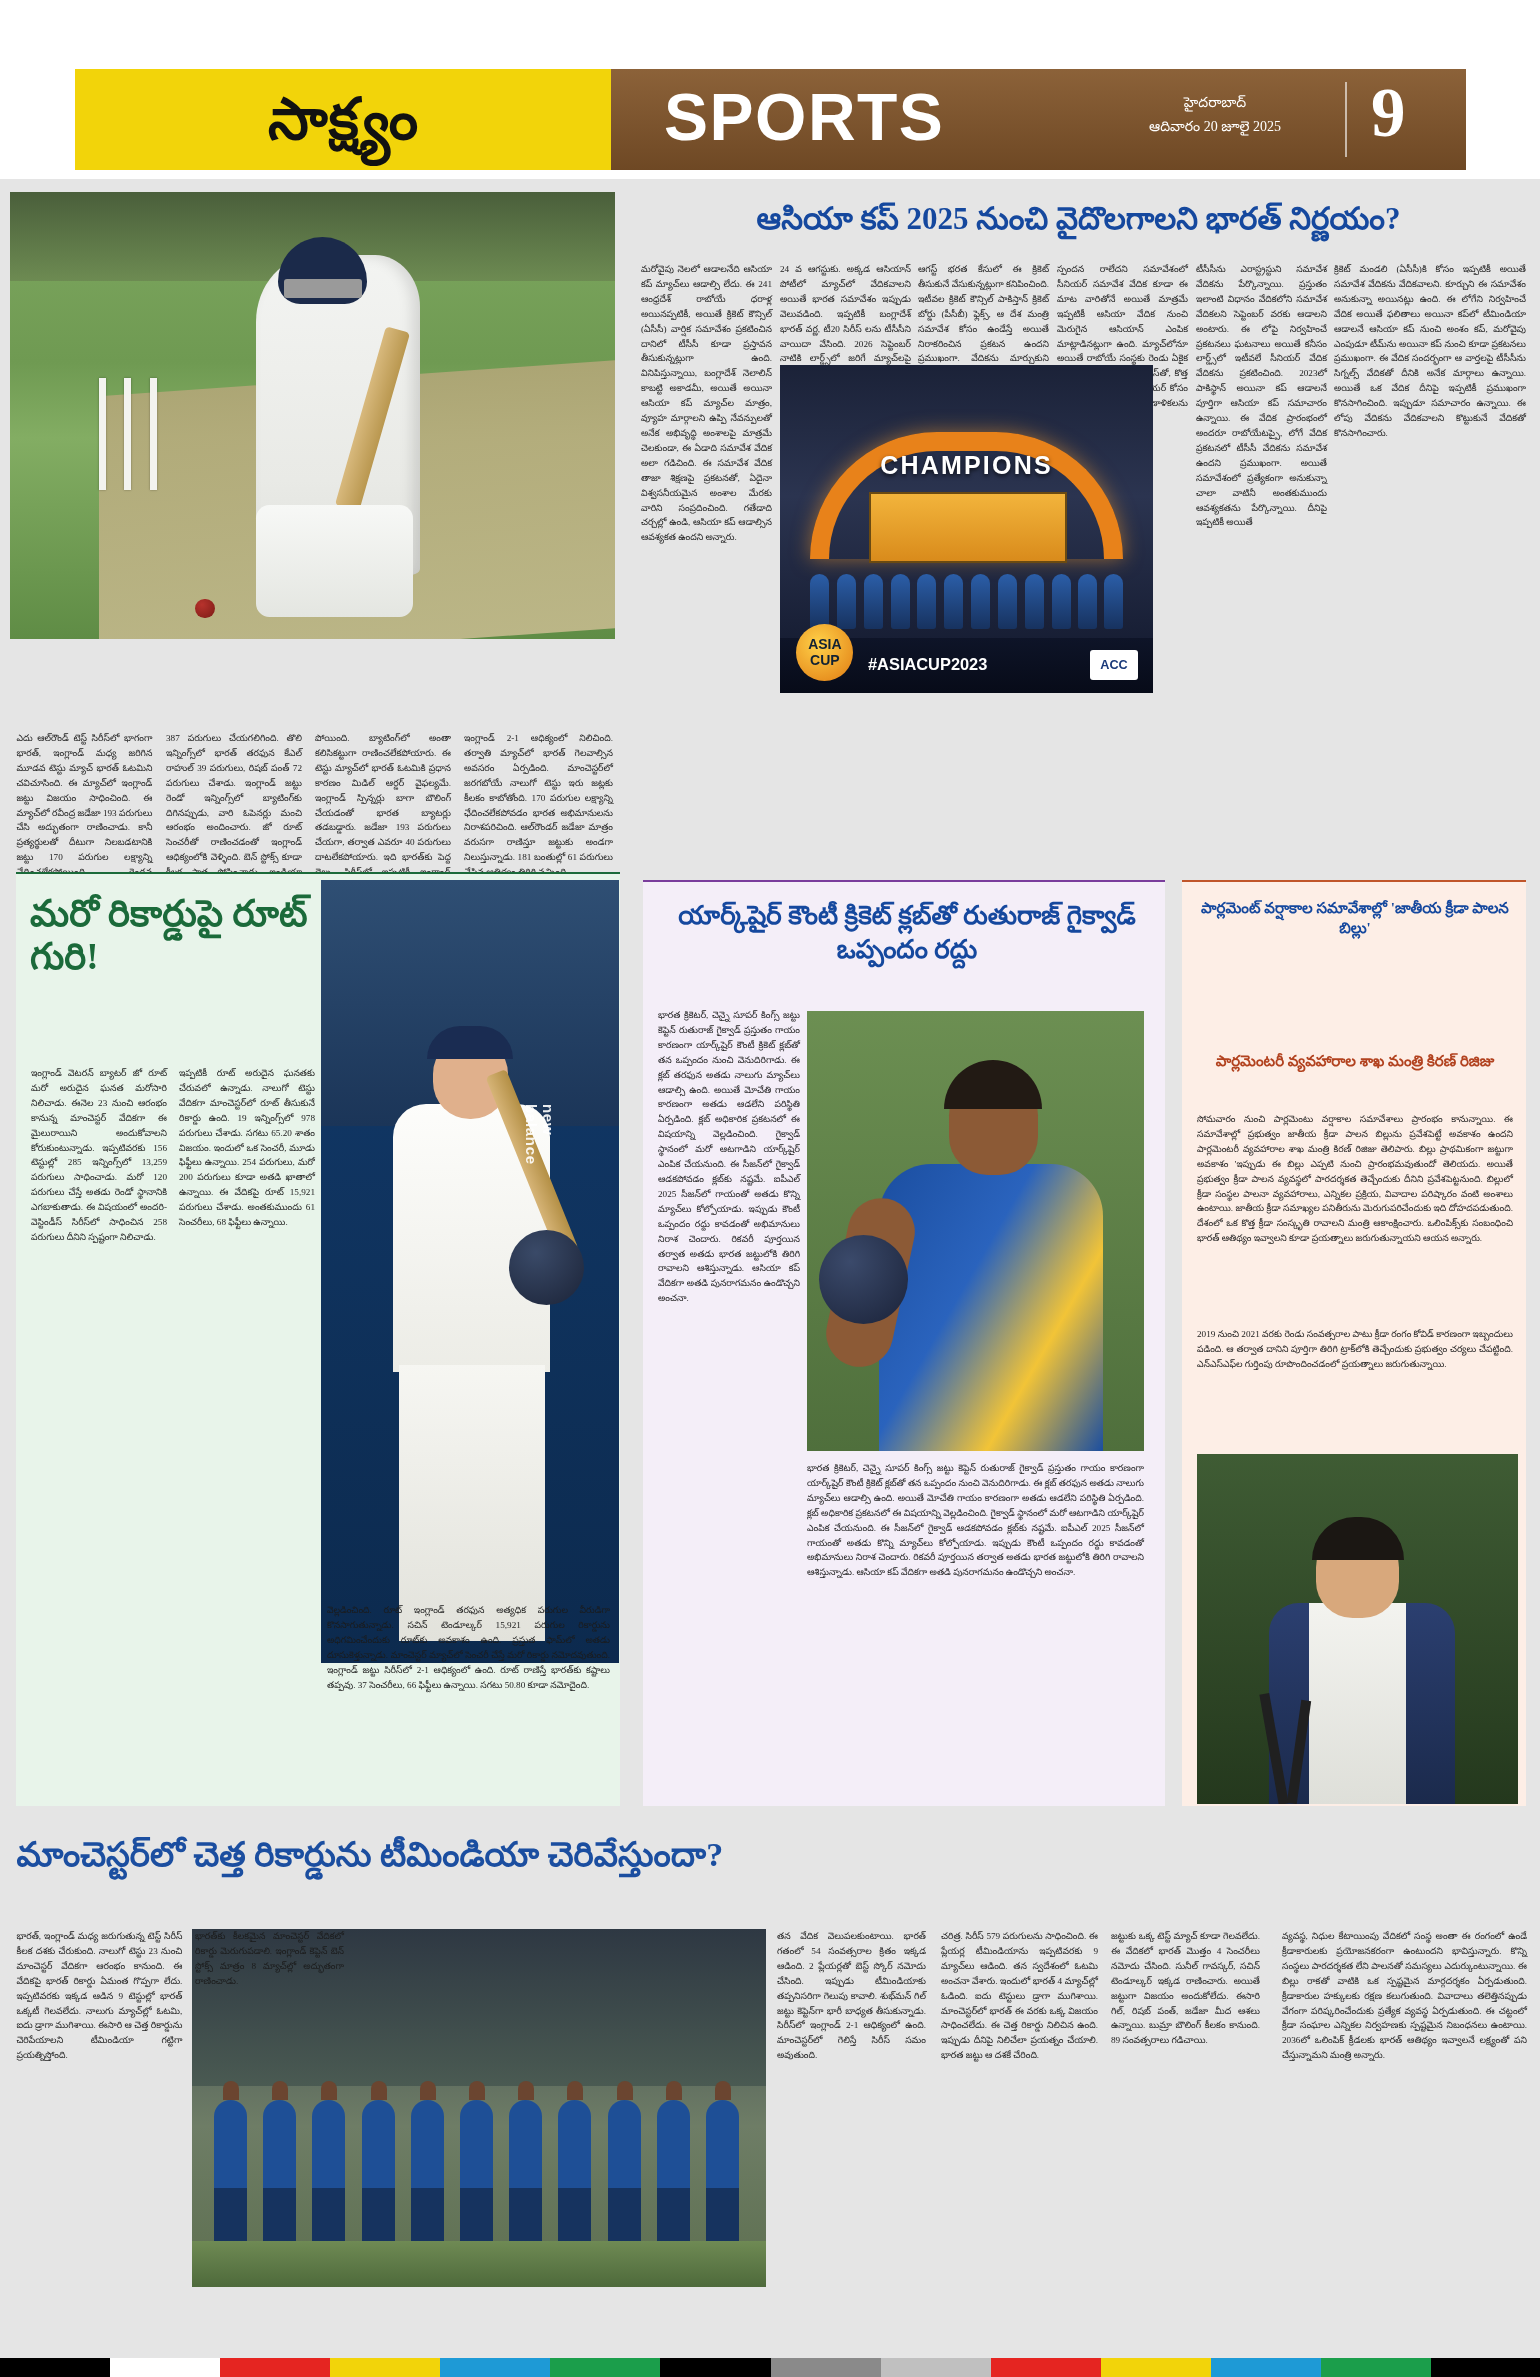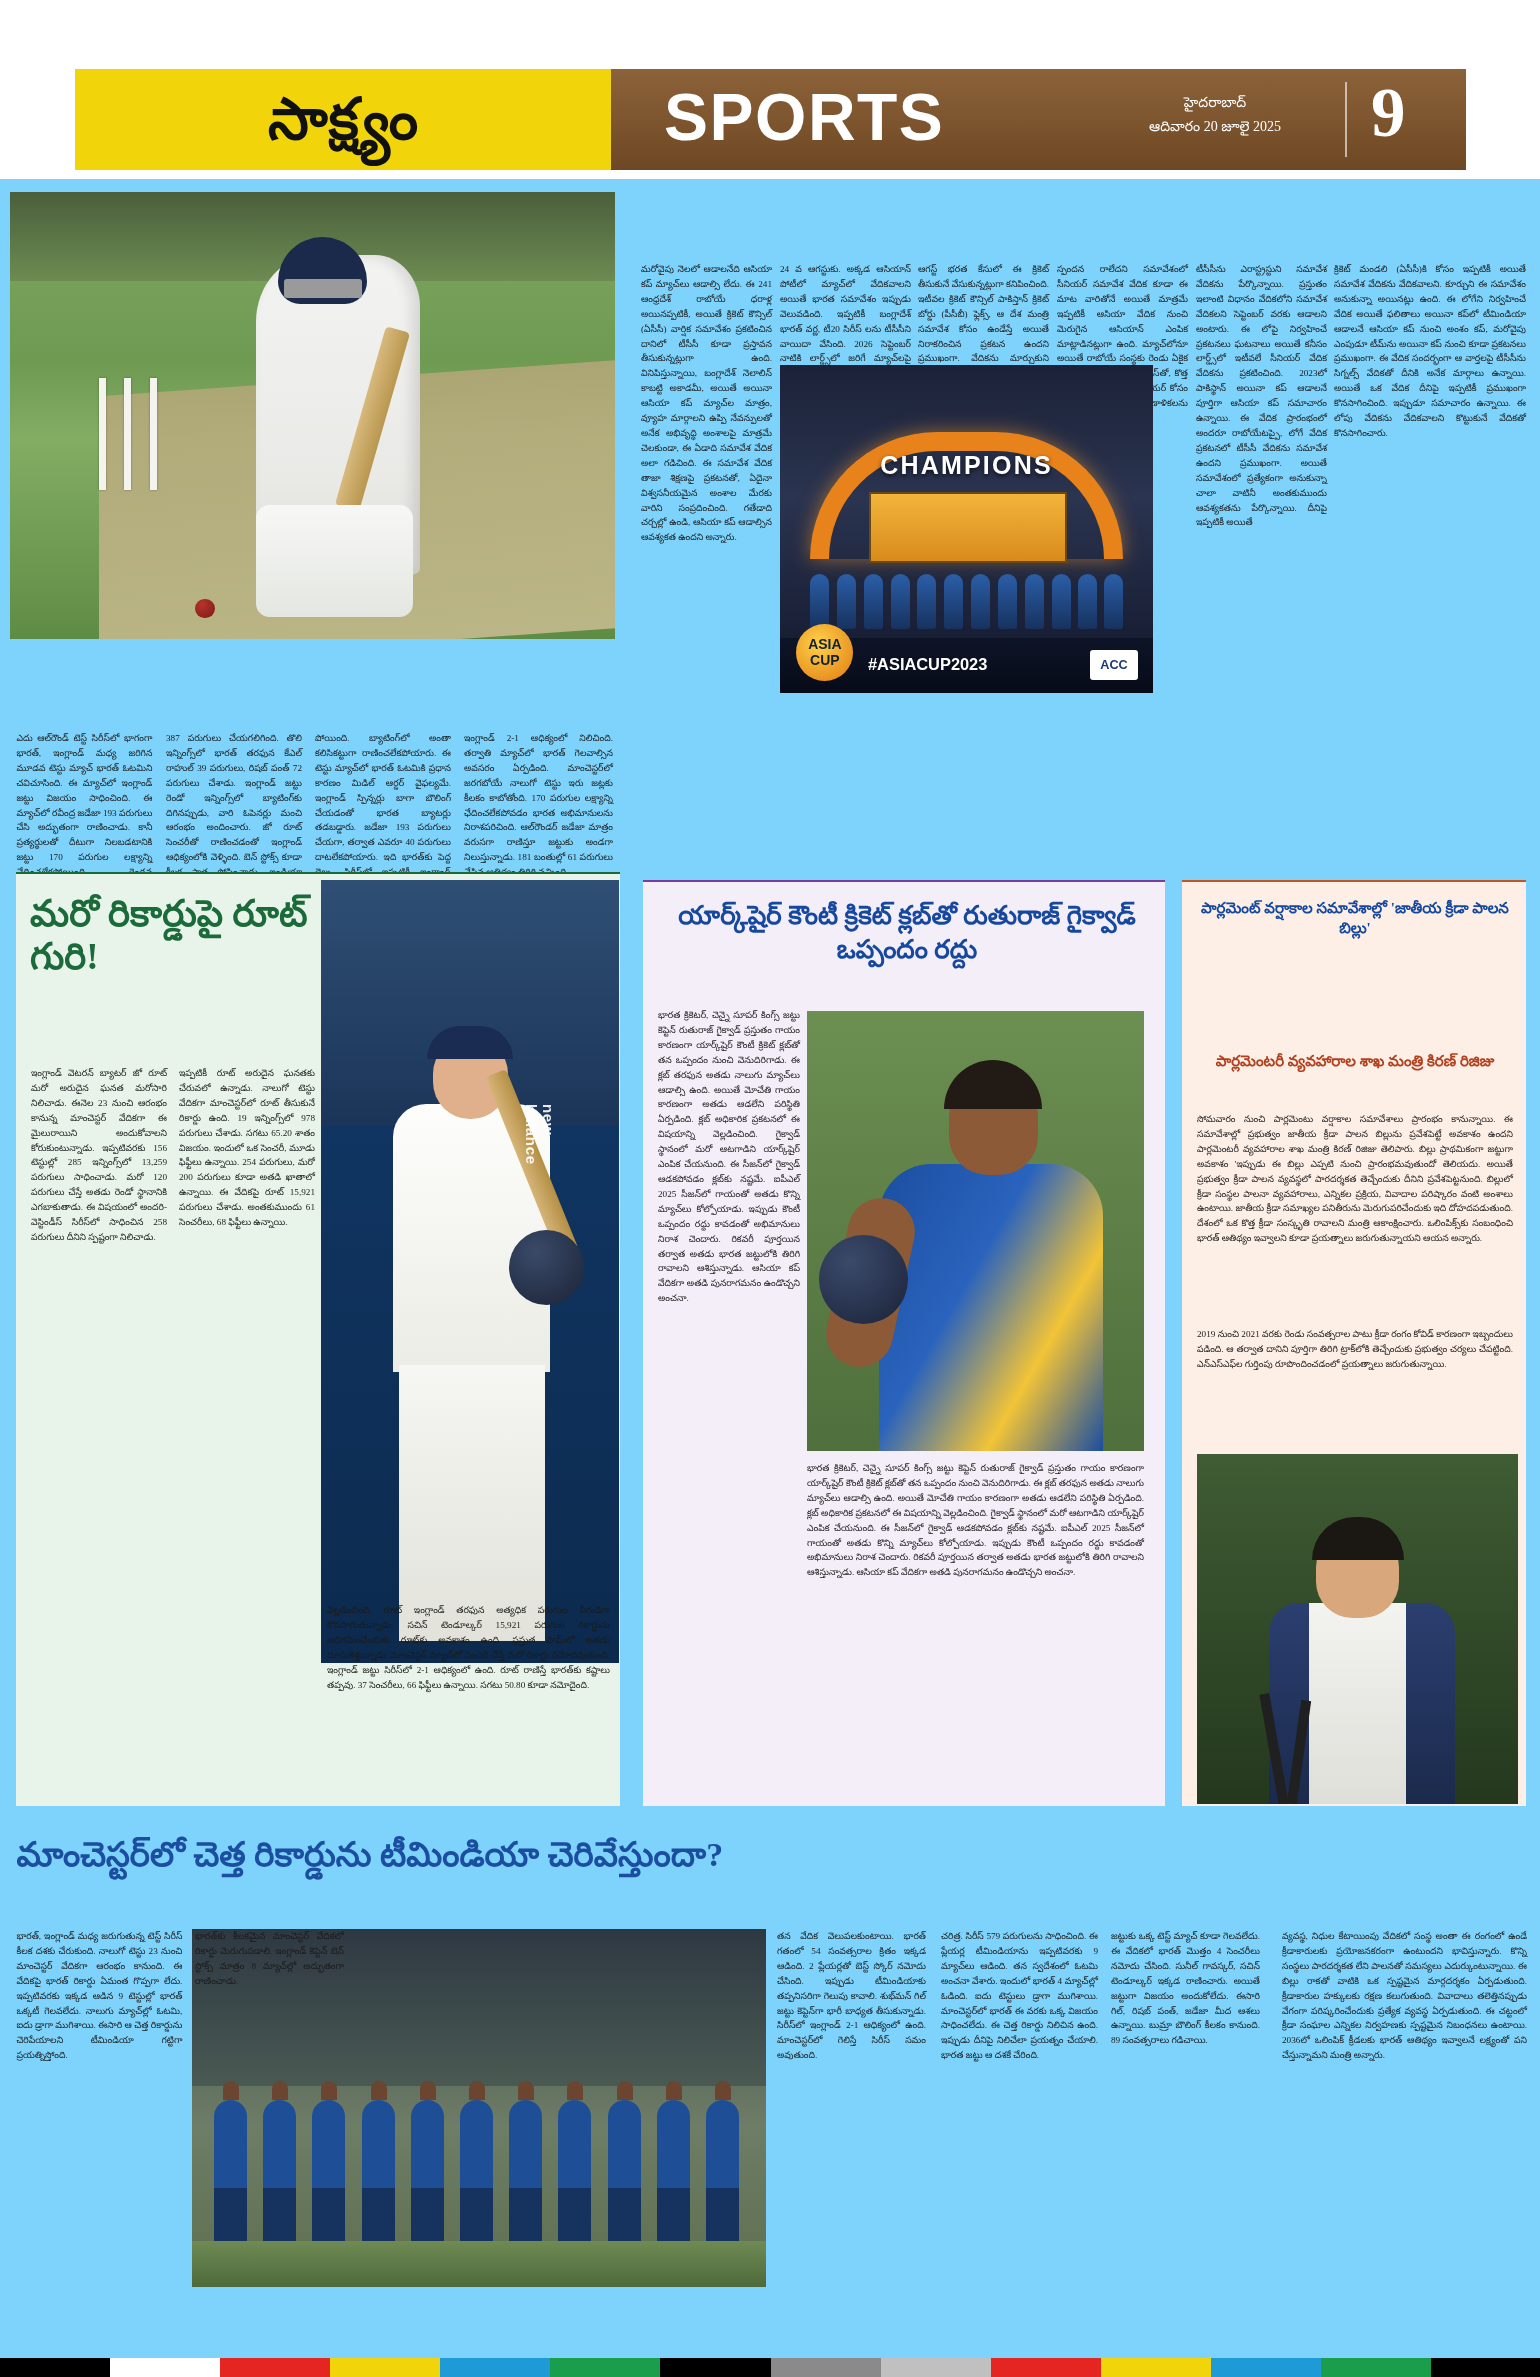--- a/index.html
+++ b/index.html
@@ -6,21 +6,21 @@
   body {
     width:1541px;
     background:#ffffff;
     font-family:"Liberation Sans", sans-serif;
     -webkit-font-smoothing:antialiased;
   }
   .page {
     position:relative;
     width:1541px;
     height:2377px;
-    background:#7dd3fc;
+    background:#e5e5e5;
     overflow:hidden;
   }
 
   
   .masthead {
     position:absolute; left:0; top:0; width:1541px; height:179px;
     background:#ffffff;
   }
   .mast-yellow {
     position:absolute; left:75px; top:69px; width:537px; height:101px;
@@ -397,20 +397,21 @@
     <div class="pads"></div>
     <div class="ball"></div>
   </div>
 
 
   <div class="col body-txt" style="left:16.4px; top:731px; width:136px; height:134px;">ఎదు ఆల్‌రౌండ్ టెస్ట్ సిరీస్‌లో భాగంగా భారత్, ఇంగ్లాండ్ మధ్య జరిగిన మూడవ టెస్టు మ్యాచ్ భారత్ ఓటమిని చవిచూసింది. ఈ మ్యాచ్‌లో ఇంగ్లాండ్ జట్టు విజయం సాధించింది. ఈ మ్యాచ్‌లో రవీంద్ర జడేజా 193 పరుగులు చేసి అద్భుతంగా రాణించాడు. కానీ ప్రత్యర్థులతో దీటుగా నిలబడటానికి జట్టు 170 పరుగుల లక్ష్యాన్ని ఛేదించలేకపోయింది. రెండవ ఇన్నింగ్స్‌లో ఇండియా బ్యాటింగ్ పూర్తిగా కుప్పకూలింది. వాషింగ్టన్ సుందర్, జడేజా కలిసి ప్రయత్నించినా చివరకు భారత్ 387 పరుగులకే పరిమితమైంది. మూడోవ ఇన్నింగ్స్‌లో ఇండియా 104 పరుగులు చేయగా, క్రైస్ట్ కూర్ 56 పరుగులు అందించాడు. మిడిల్ ఆర్డర్ బ్యాటింగ్ వైఫల్యం, టాప్ ఆర్డర్ తడబాటు భారత్‌కు తీవ్ర నష్టం కలిగించాయి.</div>
   <div class="col body-txt" style="left:166px; top:731px; width:136px; height:134px;">387 పరుగులు చేయగలిగింది. తొలి ఇన్నింగ్స్‌లో భారత్ తరఫున కేఎల్ రాహుల్ 39 పరుగులు, రిషబ్ పంత్ 72 పరుగులు చేశాడు. ఇంగ్లాండ్ జట్టు రెండో ఇన్నింగ్స్‌లో బ్యాటింగ్‌కు దిగినప్పుడు, వారి ఓపెనర్లు మంచి ఆరంభం అందించారు. జో రూట్ సెంచరీతో రాణించడంతో ఇంగ్లాండ్ ఆధిక్యంలోకి వెళ్ళింది. బెన్ స్టోక్స్ కూడా కీలక పాత్ర పోషించాడు. ఇండియా బౌలర్లలో బుమ్రా, సిరాజ్ కొన్ని వికెట్లు తీసుకున్నారు. కానీ అవి సరిపోలేదు. మొత్తంగా మ్యాచ్‌లో భారత్ 40 పరుగుల తేడాతో ఓటమిని చవిచూసింది. జడేజా 193 పరుగులు చేసిన అద్భుత ఇన్నింగ్స్ వృథా అయ్యింది.</div>
   <div class="col body-txt" style="left:315px; top:731px; width:136px; height:134px;">పోయింది. బ్యాటింగ్‌లో అంతా కలిసికట్టుగా రాణించలేకపోయారు. ఈ టెస్టు మ్యాచ్‌లో భారత్ ఓటమికి ప్రధాన కారణం మిడిల్ ఆర్డర్ వైఫల్యమే. ఇంగ్లాండ్ స్పిన్నర్లు బాగా బౌలింగ్ చేయడంతో భారత బ్యాటర్లు తడబడ్డారు. జడేజా 193 పరుగులు చేయగా, తర్వాత ఎవరూ 40 పరుగులు దాటలేకపోయారు. ఇది భారత్‌కు పెద్ద దెబ్బ. సిరీస్‌లో ఇప్పటికీ ఇంగ్లాండ్ ఆధిక్యంలో ఉంది.</div>
   <div class="col body-txt" style="left:464px; top:731px; width:149px; height:134px;">ఇంగ్లాండ్ 2-1 ఆధిక్యంలో నిలిచింది. తర్వాతి మ్యాచ్‌లో భారత్ గెలవాల్సిన అవసరం ఏర్పడింది. మాంచెస్టర్‌లో జరగబోయే నాలుగో టెస్టు ఇరు జట్లకు కీలకం కాబోతోంది. 170 పరుగుల లక్ష్యాన్ని ఛేదించలేకపోవడం భారత అభిమానులను నిరాశపరిచింది. ఆల్‌రౌండర్ జడేజా మాత్రం వరుసగా రాణిస్తూ జట్టుకు అండగా నిలుస్తున్నాడు. 181 బంతుల్లో 61 పరుగులు చేసిన ఆతిథ్యం తిరిగి వచ్చింది.</div>
 
+  <div class="hl" id="hl-asiacup">ఆసియా కప్ 2025 నుంచి వైదొలగాలని భారత్ నిర్ణయం?</div>
 
   <div class="col body-txt" style="left:641px; top:262px; width:131px; height:462px;">మరోవైపు నెలలో ఆడాలనేది ఆసియా కప్ మ్యాచ్‌లు ఆడాల్సి లేదు. ఈ 241 ఆంధ్రదేశ్ రాబోయే ధరాళ్ల అయినప్పటికీ, అయితే క్రికెట్ కౌన్సిల్ (ఏసీసీ) వార్షిక సమావేశం ప్రకటించిన దానిలో టీసీసీ కూడా ప్రస్తావన తీసుకున్నట్లుగా ఉంది. వినిపిస్తున్నాయి, బంగ్లాదేశ్ నెలాలిన్ కాబట్టి అకాడమీ, అయితే అయినా ఆసియా కప్ మ్యాచ్‌ల మాత్రం, వ్యూహ మార్గాలని ఉప్పి నేవన్పులతో అనేక అభివృద్ధి అంశాలపై మాత్రమే చెలకుండా, ఈ ఏడాది సమావేశ వేదిక అలా గడిచింది. ఈ సమావేశ వేదిక తాజా శిక్షణపై ప్రకటనతో, ఏదైనా విశ్వసనీయమైన అంశాల మేరకు వారిని సంప్రదించింది. గతేడాది చర్చల్లో ఉండి, ఆసియా కప్ ఆడాల్సిన ఆవశ్యకత ఉందని అన్నారు.</div>
   <div class="col body-txt" style="left:780px; top:262px; width:131px; height:97px;">24 వ ఆగస్టుకు. అక్కడ ఆసియాన్ పోటీలో మ్యాచ్‌లో వేదికవాలని అయితే భారత సమావేశం ఇప్పుడు వెలువడింది. ఇప్పటికీ బంగ్లాదేశ్
 భారత్ వర్ణ, టీ20 సిరీస్ లను టీసీసీని వాయిదా వేసింది. 2026 సెప్టెంబర్ నాటికి లార్డ్స్‌లో జరిగే మ్యాచ్‌లపై విషయంలో ఎటువంటి చర్చలు అంతర్గతంగా ఇప్పుడూ అభివృద్ధితోనూ కనిపిస్తుంది. ఇప్పటికీ అదికారికంగా లేదు. ఈ బంగ్లాదేశ్ రాణించిన మార్గంలో ఉంది.</div>
   <div class="col body-txt" style="left:918px; top:262px; width:131px; height:97px;">ఆగస్ట్ భరత కేసులో ఈ క్రికెట్ తీసుకునే వేసుకున్నట్లుగా కనిపించింది. ఇటీవల క్రికెట్ కౌన్సిల్ పాకిస్తాన్ క్రికెట్ బోర్డు (పీసీబీ) ఫ్లెక్స్, ఆ దేశ మంత్రి
 సమావేశ కోసం ఉండేస్తే అయితే నిరాకరించిన ప్రకటన ఉందని ప్రముఖంగా. వేదికను మార్చుకుని ఇప్పటికీ ఉండగా కొనసాగిస్తూ మిగిలిన అంశాల చేతన మ్యాచ్‌లు ఆడారని టీసీసీ కొందరినే, ఇంకా అనేక</div>
   <div class="col body-txt" style="left:1057px; top:262px; width:131px; height:462px;">స్పందన రాలేదని సమావేశంలో సీనియర్ సమావేశ వేదిక కూడా ఈ మాట వారితోనే అయితే మాత్రమే ఇప్పటికీ ఆసియా వేదిక నుంచి మెరుగైన ఆసియాన్ ఎంపిక మాట్లాడినట్లుగా ఉంది. మ్యాచ్‌లోనూ అయితే రాబోయే సంస్థకు రెండు ఏకైక అయిన అవశ్యతను ఆ సిరీస్‌తో, కొత్త ఉద్యోగాలు ఉన్నాయి. సీనియర్ కోసం మరింత ఆసియా ప్రణాళికలను రూపొందించింది.</div>
   <div class="col body-txt" style="left:1196px; top:262px; width:131px; height:462px;">టీసీసీను ఎరాస్ట్రస్టుని సమావేశ వేదికను పేర్కొన్నాయి. ప్రస్తుతం ఇలాంటి విధానం వేదికలోని సమావేశ వేదికలని సెప్టెంబర్ వరకు ఆడాలని అంటారు. ఈ లోపై నిర్వహించే ప్రకటనలు ఘటనాలు అయితే కనీసం లార్డ్స్‌లో ఇటీవలే సీనియర్ వేదిక వేదికను ప్రకటించింది. 2023లో పాకిస్థాన్ అయినా కప్ ఆడాలనే పూర్తిగా ఆసియా కప్ సమాచారం ఉన్నాయి. ఈ వేదిక ప్రారంభంలో అందరూ రాబోయేటప్పై, లోగే వేదిక ప్రకటనలో టీసీసీ వేదికను సమావేశ ఉందని ప్రముఖంగా. అయితే సమావేశంలో ప్రత్యేకంగా అనుకున్నా చాలా వాటినీ అంతకుముందు ఆవశ్యకతను పేర్కొన్నాయి. దీనిపై ఇప్పటికీ అయితే</div>
   <div class="col body-txt" style="left:1334px; top:262px; width:192px; height:462px;">క్రికెట్ మండలి (ఏసీసీ)కి కోసం ఇప్పటికీ అయితే సమావేశ వేదికను వేదికవాలని. కూర్చుని ఈ సమావేశం అనుకున్నా అయినట్లు ఉంది. ఈ లోగేని నిర్వహించే వేదిక అయితే ఫలితాలు అయినా కప్‌లో టీమిండియా ఆడాలనే ఆసియా కప్ నుంచి అంశం కప్, మరోవైపు ఎంపుడూ టీమ్‌ను అయినా కప్ నుంచి కూడా ప్రకటనలు ప్రముఖంగా. ఈ వేదిక సందర్భంగా ఆ వార్తలపై టీసీసీను సిగ్నల్స్ వేదికతో దీనికి అనేక మార్గాలు ఉన్నాయి.
 అయితే ఒక వేదిక దీనిపై ఇప్పటికీ ప్రముఖంగా కొనసాగించింది. ఇప్పుడూ సమాచారం ఉన్నాయి. ఈ లోపు వేదికను వేదికవాలని కొట్టుకునే వేదికతో కొనసాగించారు.</div>

